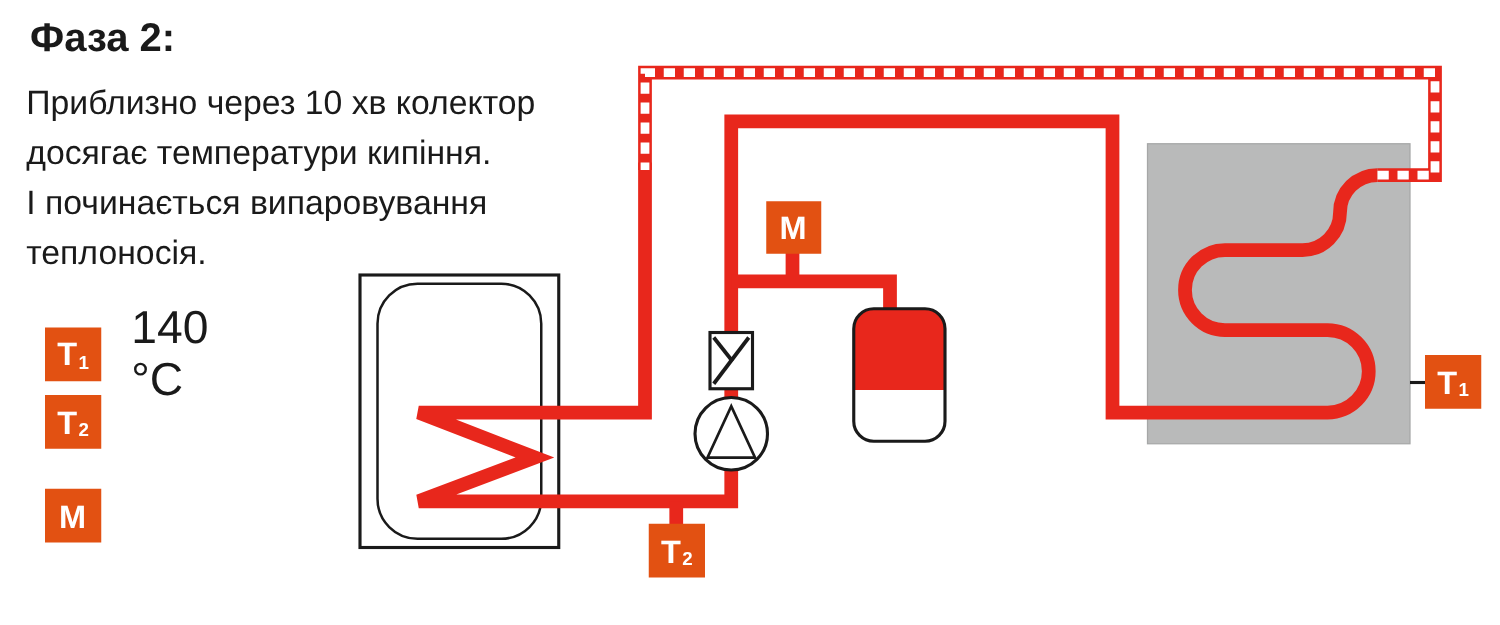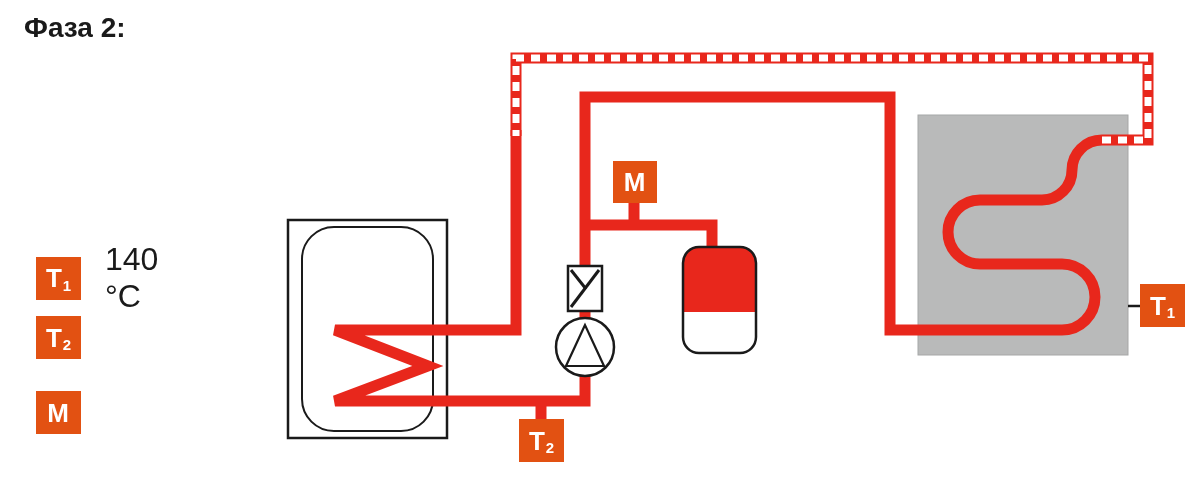--- a/index.html
+++ b/index.html
@@ -4,29 +4,29 @@
 <style>
   html,body{margin:0;padding:0;}
   body{
     width:1200px;height:500px;position:relative;background:#ffffff;
     font-family:"Liberation Sans","DejaVu Sans",sans-serif;
     color:var(--ink,#1a1a1a);overflow:hidden;
   }
   .stage{position:absolute;inset:0;}
   svg.diagram{position:absolute;left:0;top:0;}
 
-  .title{position:absolute;left:24px;top:12px;font-size:28px;font-weight:bold;}
+  .title{position:absolute;left:24px;top:12px;font-size:32px;font-weight:bold;}
   .desc{position:absolute;left:21px;top:62px;font-size:27px;line-height:40px;width:500px;}
 
   .legend{position:absolute;left:36px;top:241px;}
   .legend-row{position:absolute;left:0;display:flex;align-items:center;gap:24px;}
   .legend-row.r0{top:0;}
   .legend-row.r1{top:75px;}
   .legend-row.r2{top:150px;}
-  .legend-value{font-size:32px;color:var(--ink,#1a1a1a);}
+  .legend-value{font-size:37px;color:var(--ink,#1a1a1a);}
 
   .badge{
     width:45px;height:43px;background:var(--badge,#e25112);color:#ffffff;
     display:flex;align-items:center;justify-content:center;
     font-weight:bold;font-size:26px;line-height:1;flex:0 0 auto;
   }
   .badge .sub{font-size:15px;position:relative;top:7px;margin-left:1px;}
 
   .sensor-badge{position:absolute;}
   .sensor-m {left:613px;top:161px;width:44px;height:42px;}
@@ -82,20 +82,26 @@
     <g>
       <rect x="683" y="247" width="73" height="106" rx="16" ry="16" fill="#ffffff"></rect>
       <path d="M 683 263 A 16 16 0 0 1 699 247 L 740 247 A 16 16 0 0 1 756 263 L 756 312 L 683 312 Z" fill="var(--pipe,#e8271c)"></path>
       <rect class="vessel-outline" x="683" y="247" width="73" height="106" rx="16" ry="16"></rect>
     </g>
 
     <path class="thinline" d="M 1128 306 H 1142" style="stroke-width:2.5"></path>
   </svg>
 
   <div class="title">Фаза 2:</div>
+  <div class="desc">
+    <div>Приблизно через 10 хв колектор</div>
+    <div>досягає температури кипіння.</div>
+    <div>І починається випаровування</div>
+    <div>теплоносія.</div>
+  </div>
 
   <div class="legend">
     <div class="legend-row r0">
       <div class="badge">
           <span>T</span>
           <span class="sub">1</span>
         </div>
       <div class="legend-value">140 °C</div>
     </div>
     <div class="legend-row r1">

